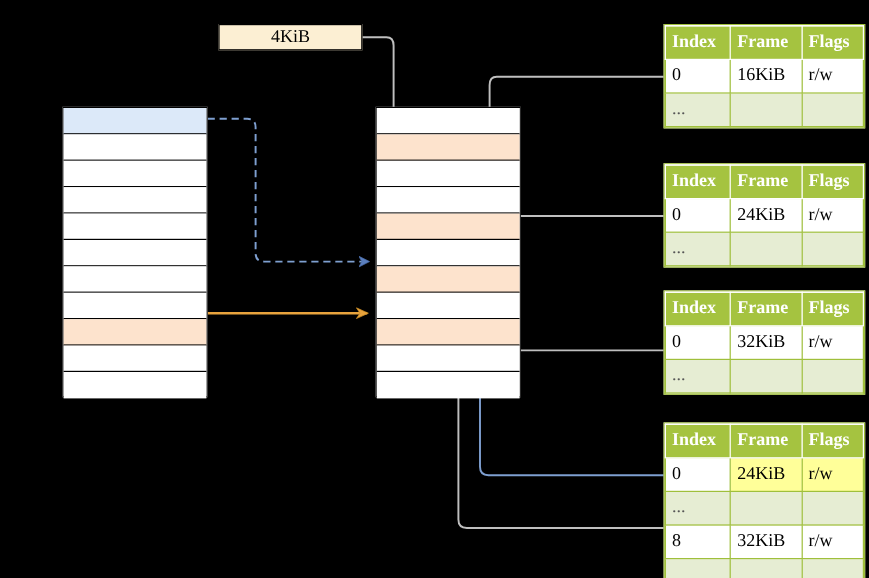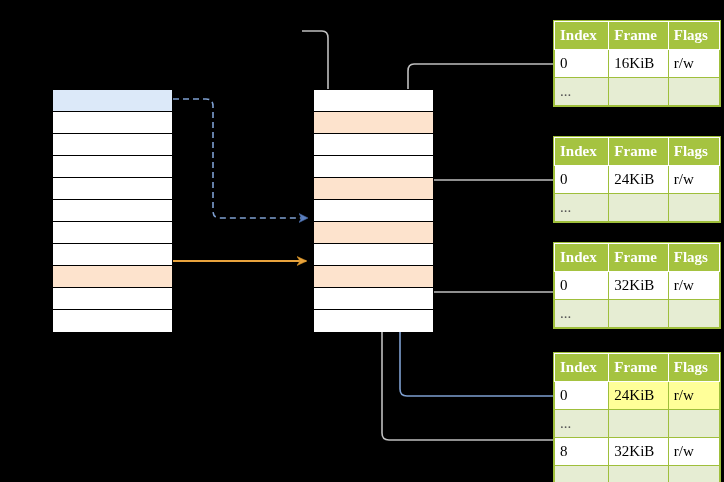--- a/index.html
+++ b/index.html
@@ -68,20 +68,21 @@
 
     <path d="M553,440 L389,440 Q382,440 382,433 L382,268" fill="none" stroke="#BFBFBF" stroke-width="1.6" marker-end="url(#agrayup)"></path>
 
     <path d="M553,396 L407,396 Q400,396 400,389 L400,224" fill="none" stroke="#7E9FD0" stroke-width="1.6" marker-end="url(#ablueup)"></path>
 
     <path d="M173,99 L206,99 Q213,99 213,106 L213,211 Q213,218 220,218 L307,218" fill="none" stroke="#7E9FD0" stroke-width="1.6" stroke-dasharray="6,4" marker-end="url(#ablue)"></path>
 
     <path d="M173,261 L306,261" fill="none" stroke="#E8A33D" stroke-width="2.2" marker-end="url(#aorange)"></path>
   </svg>
 
+  <div class="label-box" style="left:182px;top:20px;width:120px;height:22px;">4KiB</div>
 
   <div class="col-table" style="left:52px;top:89px;width:121px;height:242px;" id="left-table">
       <div class="col-row blue"></div>
       <div class="col-row"></div>
       <div class="col-row"></div>
       <div class="col-row"></div>
       <div class="col-row"></div>
       <div class="col-row"></div>
       <div class="col-row"></div>
       <div class="col-row"></div>

